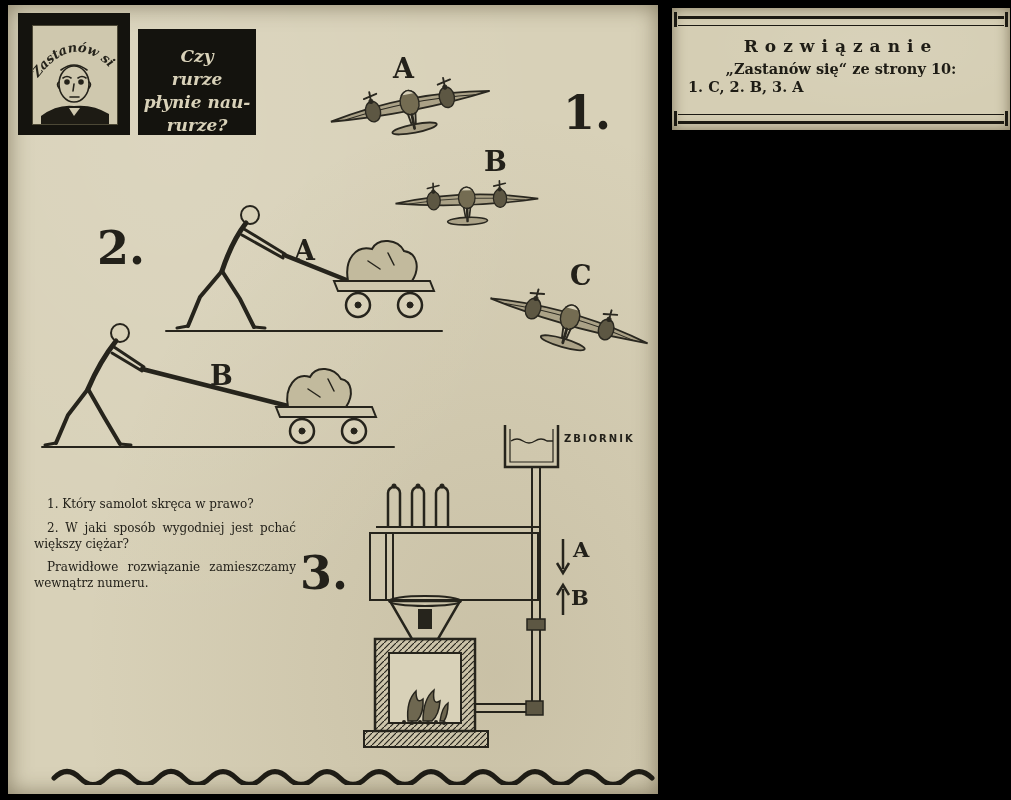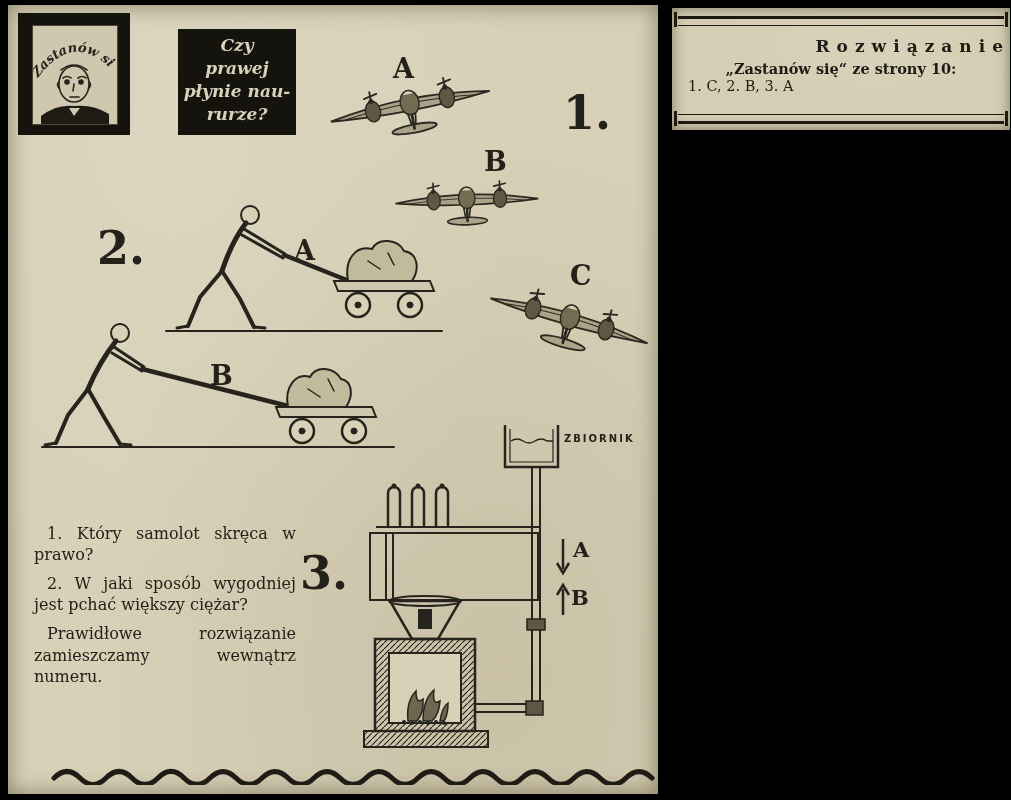--- a/index.html
+++ b/index.html
@@ -16,44 +16,44 @@
     background:
       radial-gradient(ellipse at 60% 30%, rgba(255,255,255,.08), transparent 60%),
       #d5ceb4;
     box-shadow: inset 0 0 14px rgba(60,48,22,.55);}
   
   .portrait-box{position:absolute;left:10px;top:8px;width:112px;height:122px;background:#14130e;}
   .portrait-inner{position:absolute;left:14px;top:12px;width:84px;height:98px;background:#cfc8ae;
     border:1px solid #4c4836;}
   .title-box{position:absolute;left:130px;top:24px;width:118px;height:106px;background:#14130e;
     color:#d9d2b9;font-style:italic;font-weight:bold;text-align:center;font-size:17px;
-    line-height:23px;padding-top:5px;box-sizing:border-box;margin-left:40px;}
+    line-height:23px;padding-top:16px;box-sizing:border-box;}
   
   .big-num{position:absolute;font-weight:bold;font-size:46px;color:#23211a;line-height:1;}
   .big-letter{position:absolute;font-weight:bold;font-size:27px;color:#23211a;line-height:1;}
   .small-letter{position:absolute;font-weight:bold;font-size:21px;color:#23211a;line-height:1;}
   .tank-label{position:absolute;font-family:"DejaVu Sans","Liberation Sans",sans-serif;
     font-weight:bold;font-size:10px;letter-spacing:2px;color:#23211a;}
   
-  .questions{position:absolute;left:26px;top:518px;width:262px;font-size:16px;line-height:1.32;
+  .questions{position:absolute;left:26px;top:492px;width:262px;font-size:12px;line-height:1.32;
     text-align:justify;color:#23211a;}
   .questions p{margin:0 0 8px 0;text-indent:13px;}
   
   .illus{position:absolute;}
   
   .rule-top{position:absolute;left:6px;right:6px;top:8px;height:6px;
     border-top:3px solid #1c1a13;border-bottom:1px solid #1c1a13;}
   .rule-bottom{position:absolute;left:6px;right:6px;top:106px;height:6px;
     border-top:1px solid #1c1a13;border-bottom:3px solid #1c1a13;}
   .tick{position:absolute;width:3px;height:15px;background:#1c1a13;}
-  .sol-title{position:absolute;top:28px;left:0;right:0;text-align:right;font-weight:bold;
+  .sol-title{position:absolute;top:28px;left:0;right:0;text-align:center;font-weight:bold;
     font-size:17px;letter-spacing:7px;color:#1e1c15;}
   .sol-subtitle{position:absolute;top:52px;left:0;right:0;text-align:center;font-weight:bold;
     font-size:14.5px;color:#1e1c15;}
-  .sol-answers{position:absolute;top:70px;left:16px;font-size:14.5px;color:#1e1c15;}
+  .sol-answers{position:absolute;top:70px;left:16px;font-size:14.5px;color:#1e1c15;font-weight:bold;}
 </style>
 </head>
 <body>
 
 <div id="stage">
 
   <svg width="0" height="0" style="position:absolute" aria-hidden="true">
     <defs>
       <g id="plane" stroke="#2a2820" stroke-linecap="round">
         <path d="M4,46 Q90,30 176,46 Q90,55 4,46 Z" fill="#aba287" stroke-width="2"></path>
@@ -91,21 +91,21 @@
             <path d="M26,56 Q23,58 26,62 M56,56 Q59,58 56,62"></path>
           </g>
           <path d="M8,98 L8,90 Q24,78 41,80 Q60,78 76,88 L76,98 Z" fill="#1d1b14"></path>
           <path d="M36,82 L41,90 L47,82 Z" fill="#cfc8ae"></path>
         </svg>
       </div>
     </div>
 
     <div class="title-box">
       <div>Czy</div>
-      <div>prawej</div>
+      <div>rurze</div>
       <div>płynie nau-</div>
       <div>rurze?</div>
     </div>
 
     <div class="big-num" style="left:555px;top:85px">1.</div>
 
     <div class="big-letter" style="left:385px;top:50px">A</div>
     <svg class="illus" style="left:318px;top:58px;width:170px;height:94px;transform:rotate(-11deg)" viewBox="0 0 180 100">
         <use href="#plane"></use>
       </svg>

